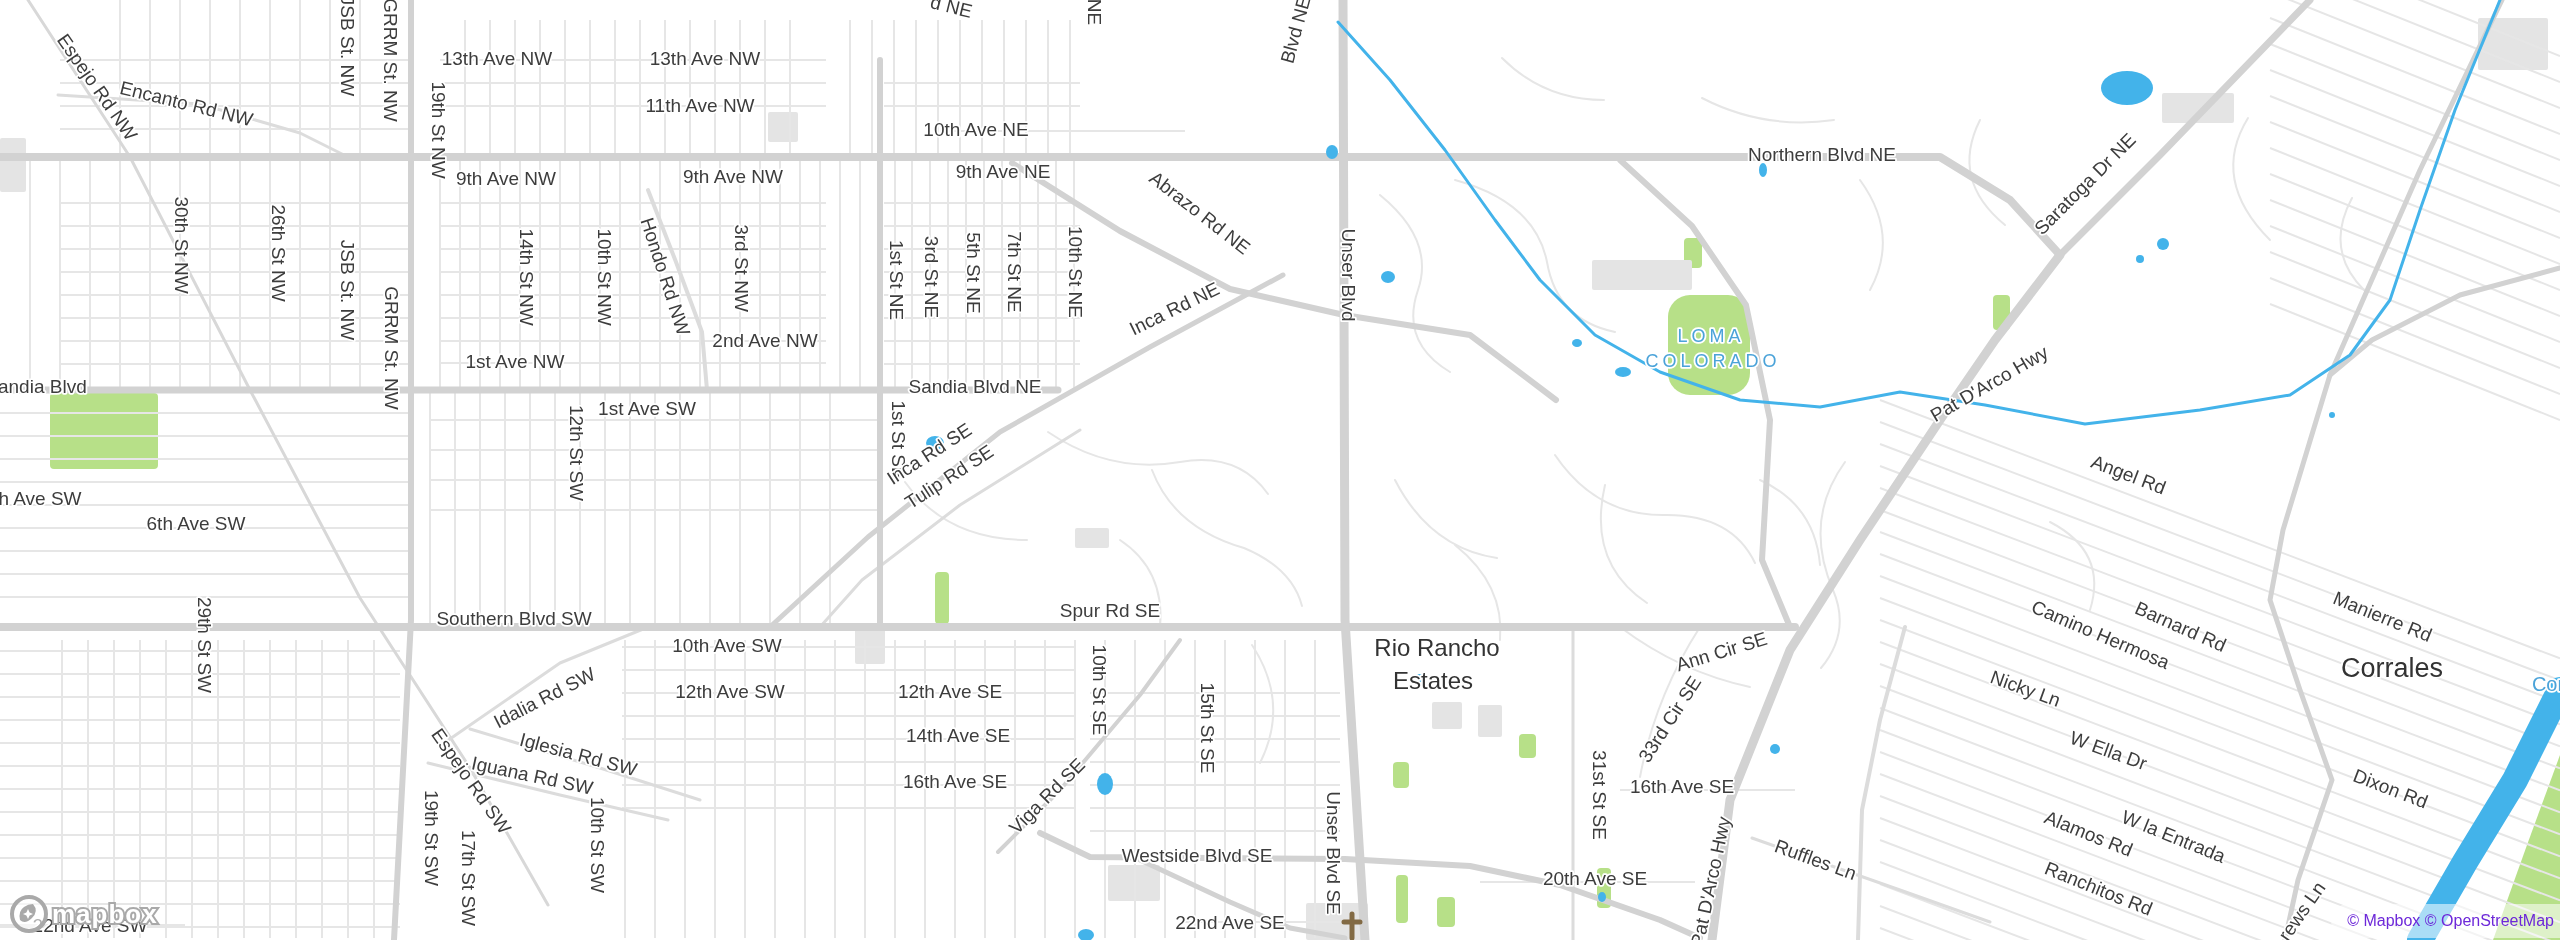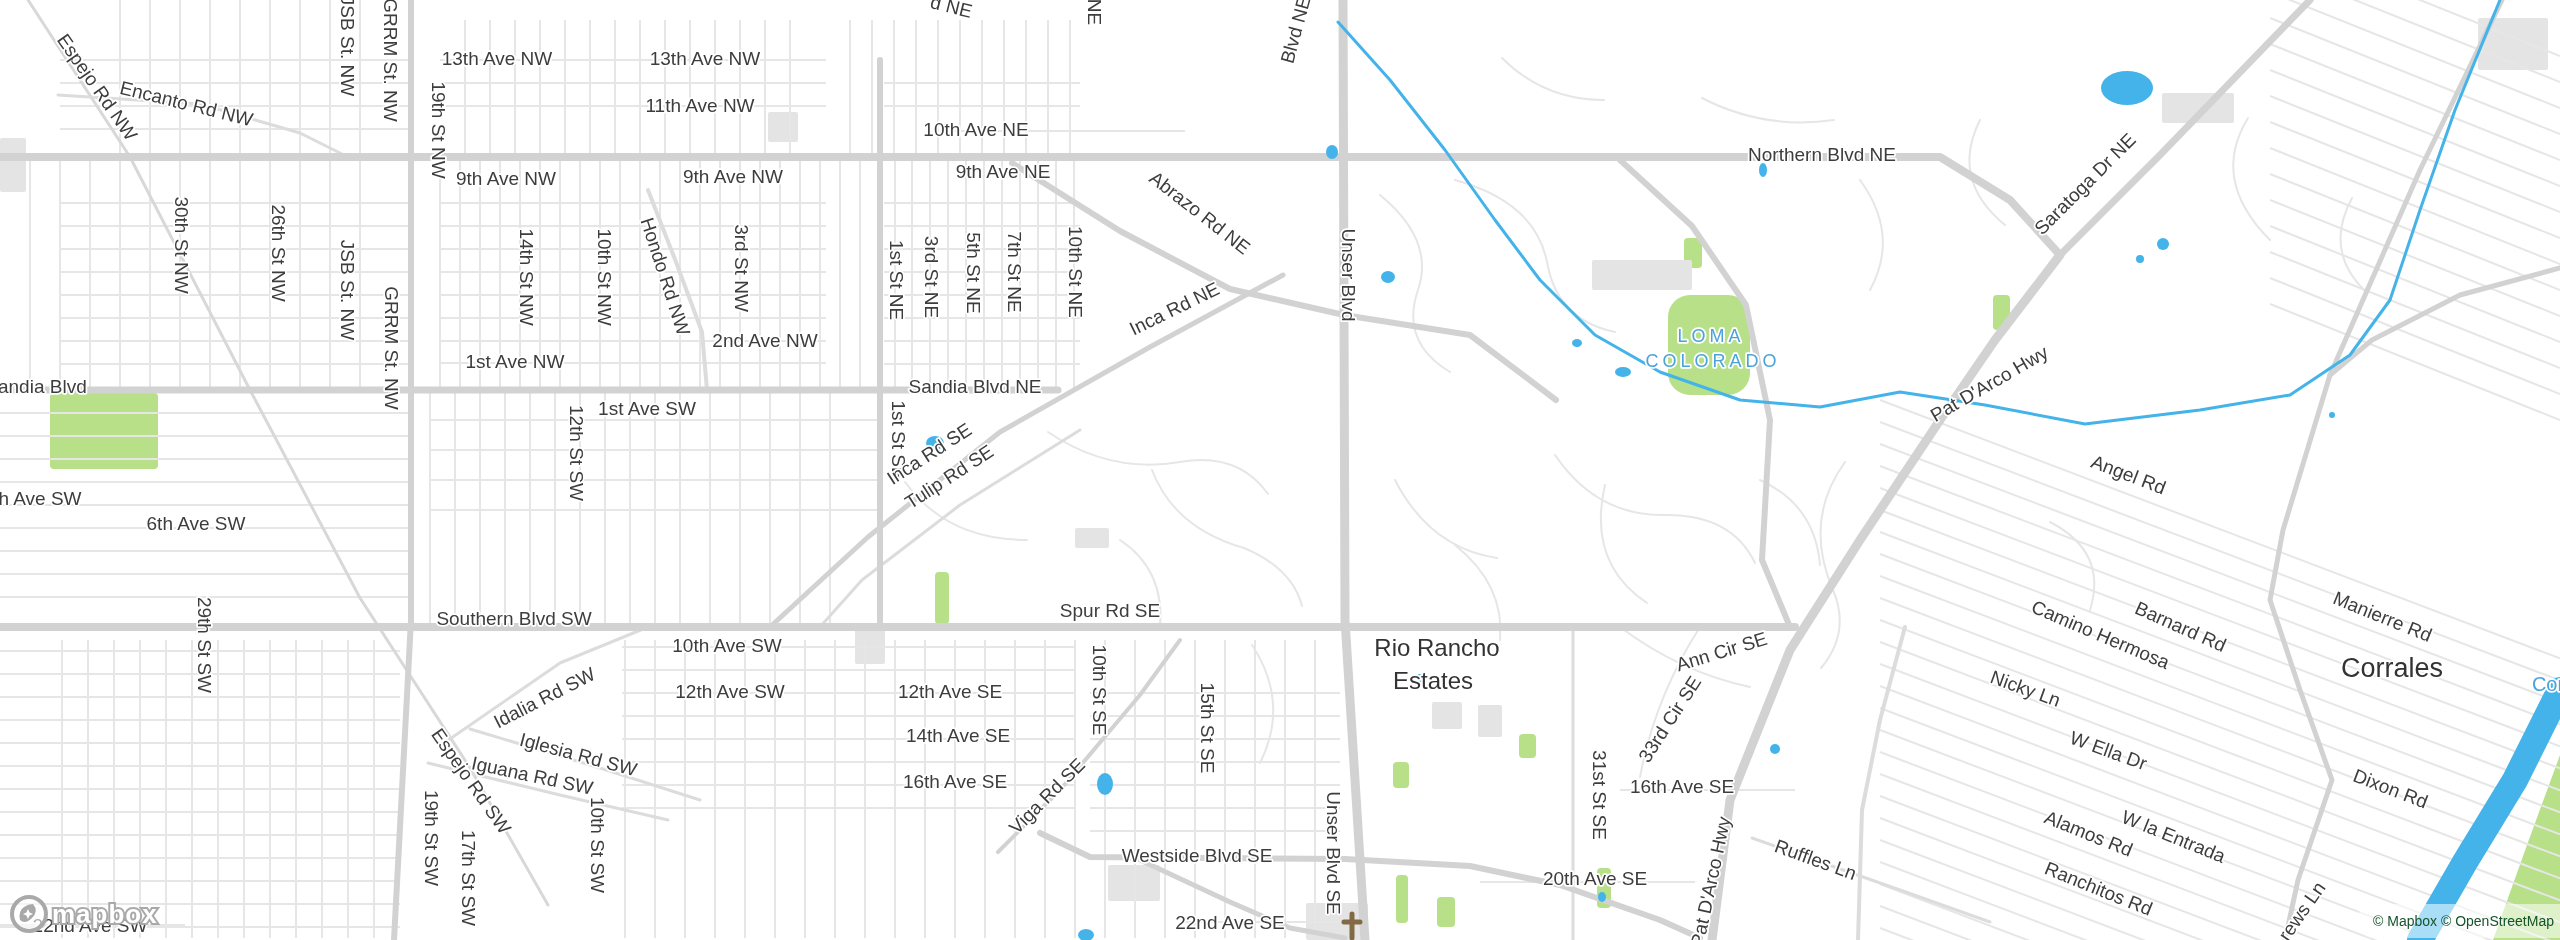--- a/index.html
+++ b/index.html
@@ -2,21 +2,21 @@
 <html><head>
 <meta charset="utf-8">
 <style>
   html,body{margin:0;padding:0;}
   body{width:2560px;height:940px;position:relative;overflow:hidden;background:#fff;
        font-family:"Liberation Sans","DejaVu Sans",sans-serif;}
   #map{position:absolute;inset:0;}
   #watermark{position:absolute;left:8px;bottom:4px;width:180px;height:44px;}
   #attribution{position:absolute;right:0;bottom:2px;height:34px;display:flex;align-items:center;
        padding:0 6px 0 16px;background:rgba(255,255,255,.55);border-radius:17px 0 0 17px;
-       color:#14532d;font-size:14px;white-space:nowrap;}
+       color:#6d28d9;font-size:16px;white-space:nowrap;}
 </style>
 </head>
 <body>
 
 <svg id="map" xmlns="http://www.w3.org/2000/svg" viewBox="0 0 2560 940" width="2560" height="940">
     <rect x="0" y="0" width="2560" height="940" fill="#ffffff"></rect>
     <g>
       <rect x="50" y="393" width="108" height="76" rx="4" fill="#b7e088"></rect>
       <rect x="935" y="572" width="14" height="52" rx="4" fill="#b7e088"></rect>
       <rect x="1668" y="295" width="82" height="100" rx="22" fill="#b7e088"></rect>

